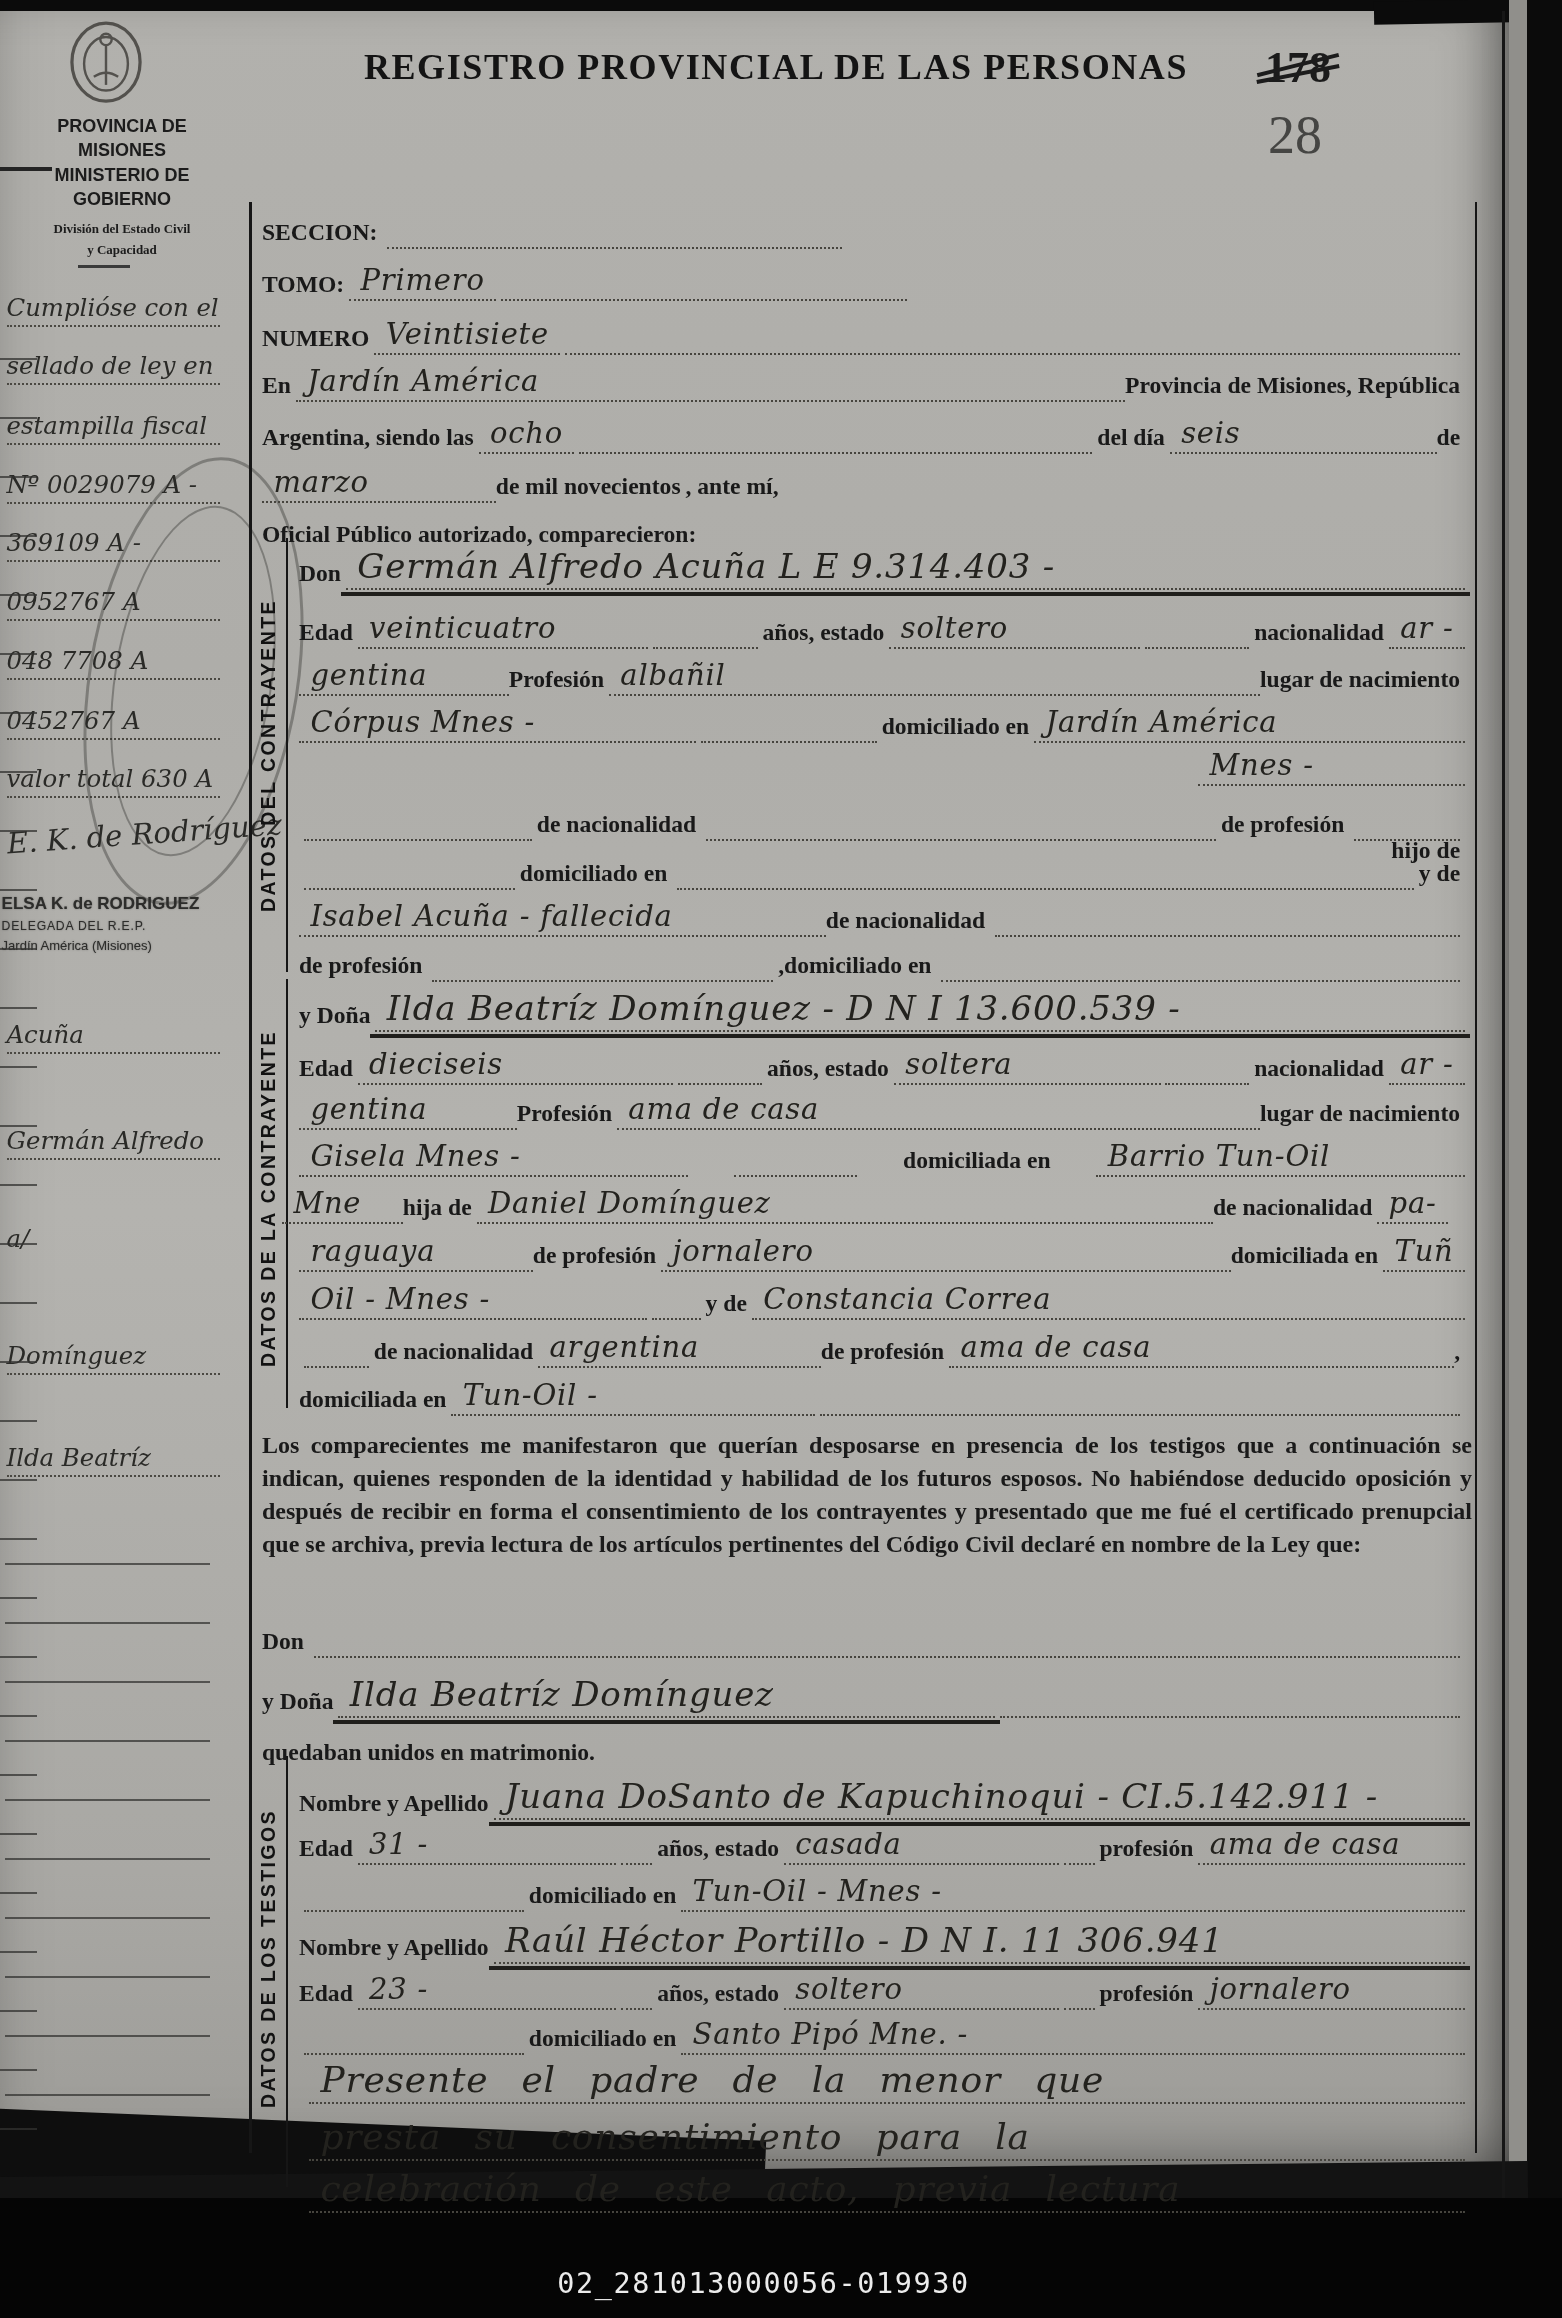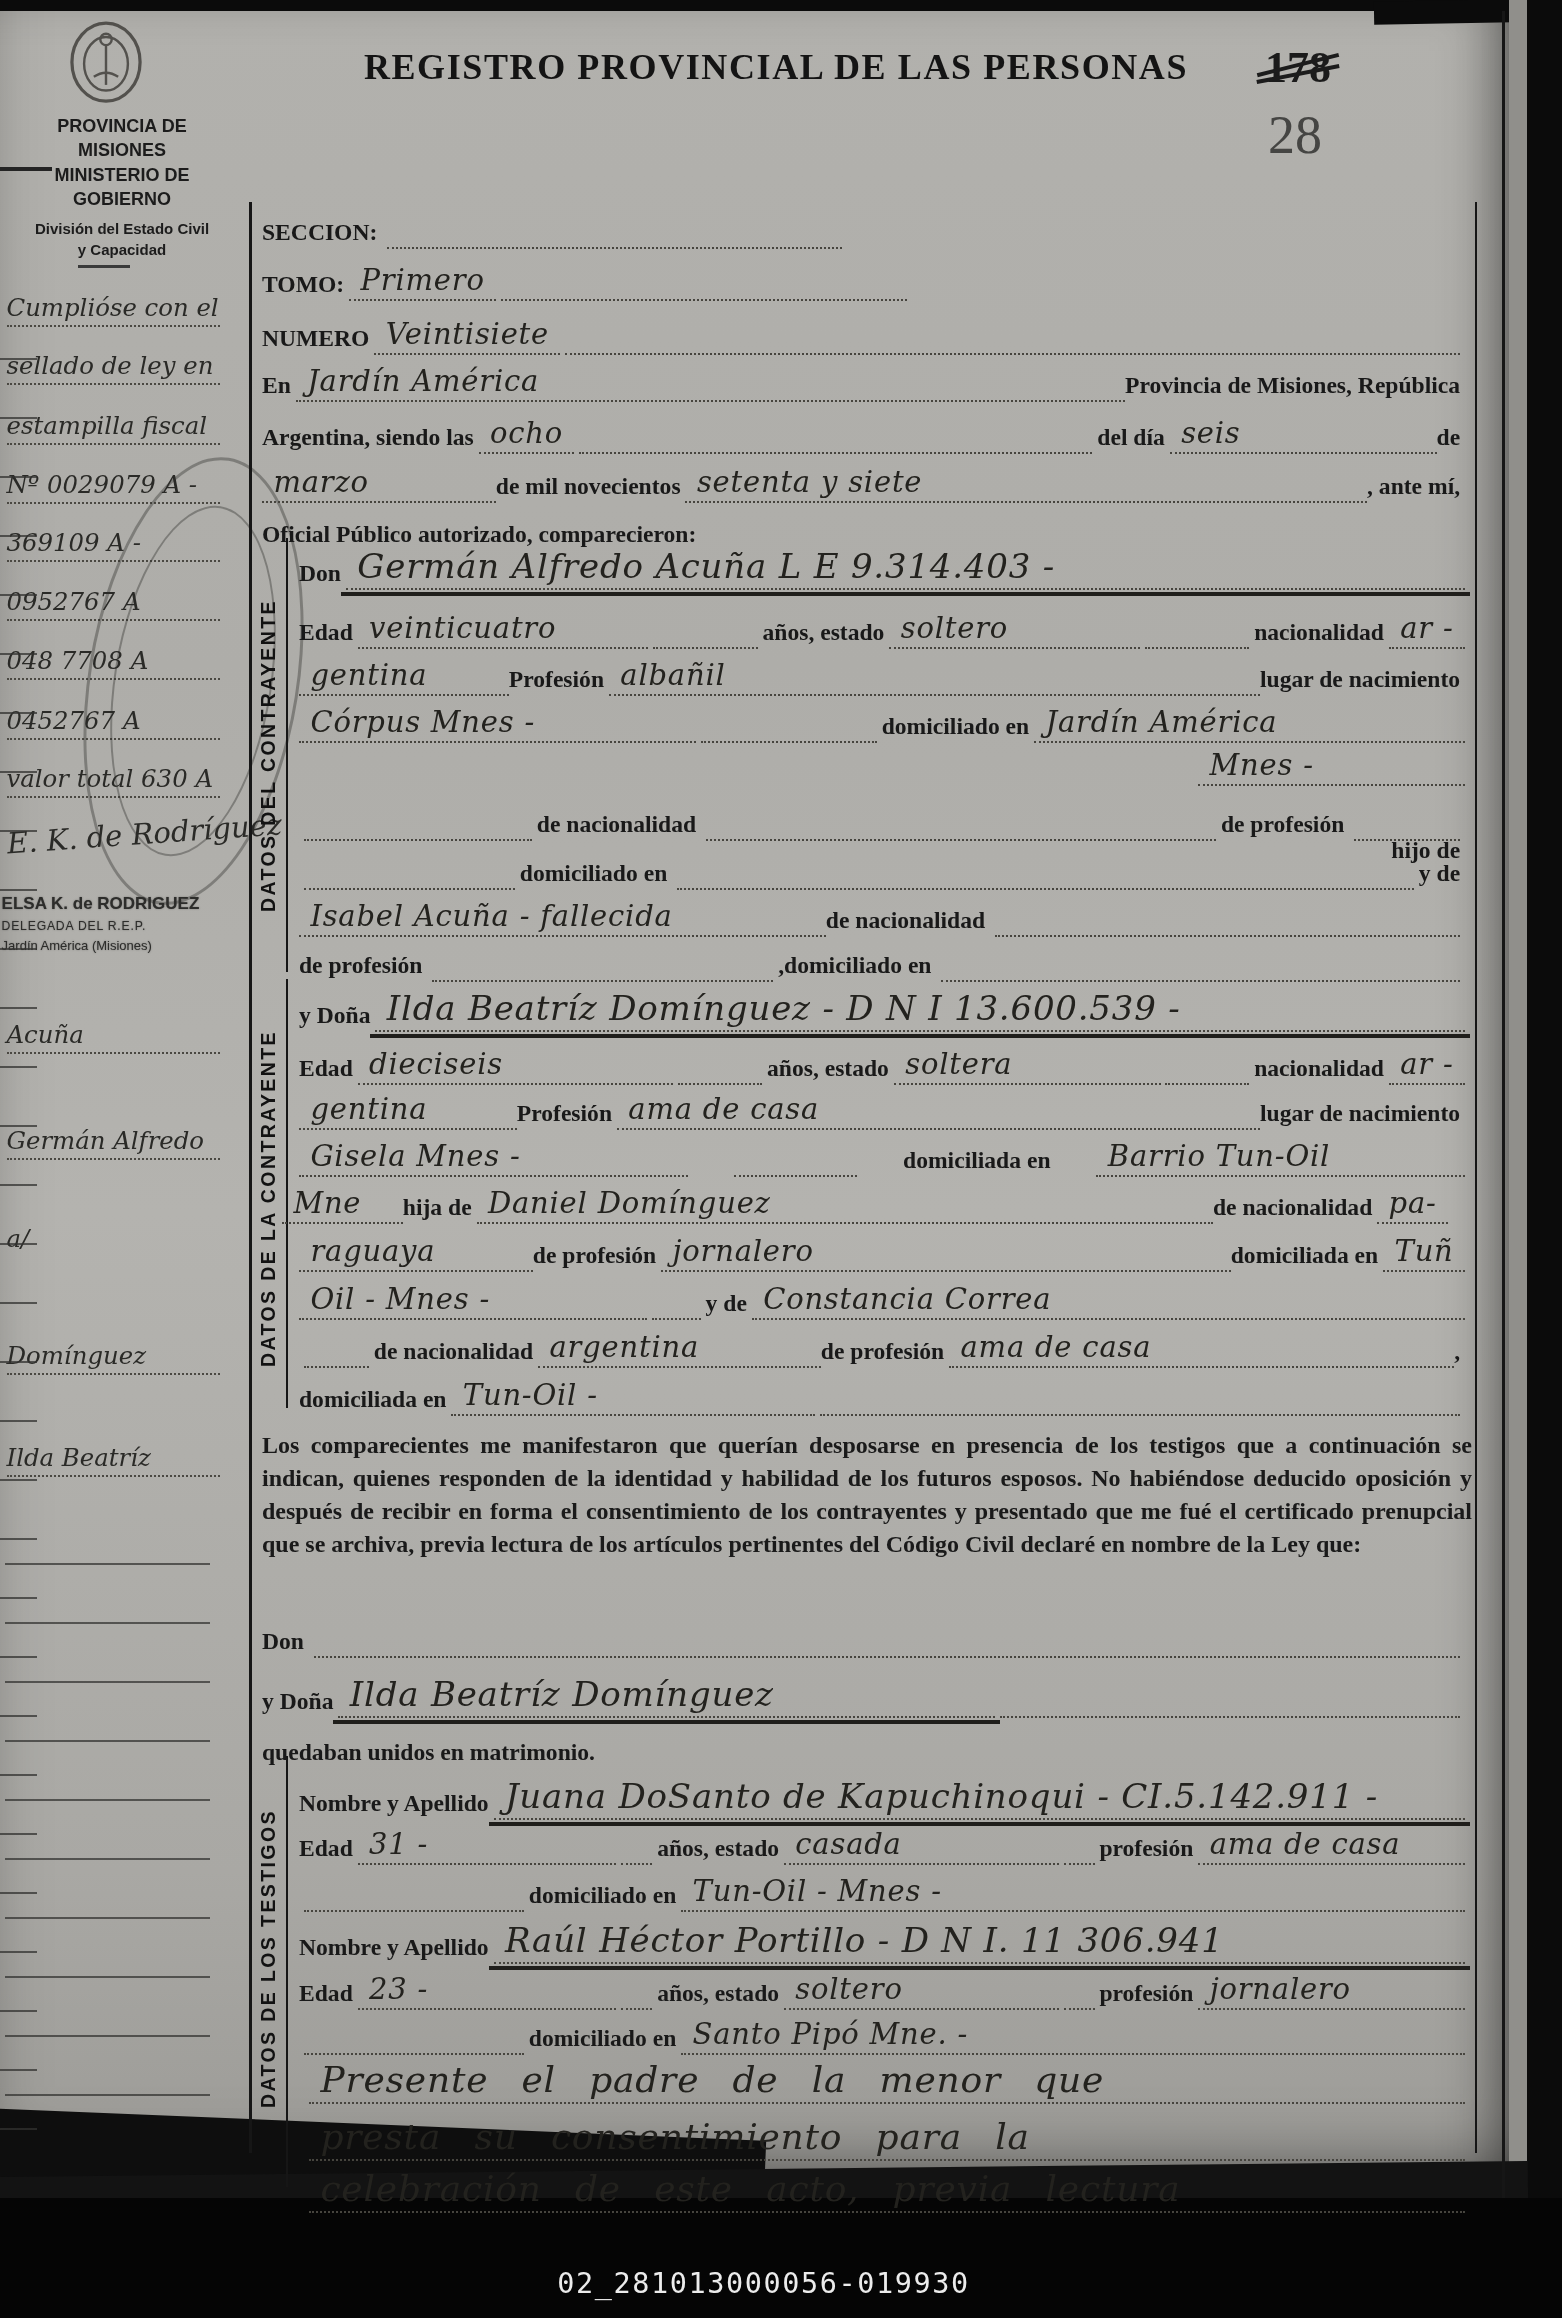--- a/index.html
+++ b/index.html
@@ -20,21 +20,21 @@
          font-size:36px;letter-spacing:1.6px;color:#141414;}
   .crossed{position:absolute;left:1265px;top:42px;font-weight:700;font-size:44px;color:#1b1b1b;}
   .crossed i{position:absolute;left:-14%;width:128%;height:4.1px;background:#1c1c1c;content:"";}
   .strike1{top:42%;transform:rotate(-14deg);}
   .strike2{top:58%;transform:rotate(-11deg);}
   .pagenum{position:absolute;left:1268px;top:104px;font-size:54px;color:#454543;font-weight:400;}
   
   .office{position:absolute;left:13px;top:114px;width:218px;text-align:center;
           font-family:"Liberation Sans",sans-serif;font-weight:700;color:#1c1c1c;}
   .office .o1{font-size:18px;line-height:24.4px;}
-  .office .o2{font-size:15px;line-height:21px;}
+  .office .o2{font-size:13px;line-height:21px;font-family:Liberation Serif, serif;}
   .mnote{position:absolute;left:6.5px;width:213px;font-family:"DejaVu Serif",serif;font-style:italic;
          font-size:24.4px;color:#2a2a27;border-bottom:2.4px dotted #4a4842;padding-bottom:3.3px;white-space:nowrap;}
   .sig{font-size:29px;border-bottom:none;transform:rotate(-4deg);}
   .stampblk{position:absolute;left:1.6px;top:894px;width:226px;text-align:left;
             font-family:"Liberation Sans",sans-serif;color:#2d2d2b;text-shadow:0 0 1.6px rgba(40,40,40,.5);}
   .stampblk .s1{font-size:17px;font-weight:700;}
   .stampblk .s2{font-size:12.2px;letter-spacing:0.8px;margin-top:4.9px;}
   .stampblk .s3{font-size:13px;margin-top:4.9px;}
   .oval{position:absolute;border:3.3px solid rgba(45,45,42,.38);border-radius:50%;}
   .stubs{position:absolute;left:0;top:301px;width:37px;height:1829px;
@@ -170,21 +170,20 @@
     <span class="hw u">ocho</span>
     <span class="fill"></span>
     <span class="p">del día</span>
     <span class="hw u" style="min-width:244px;">seis</span>
     <span class="p">de</span>
   </div>
 
   <div class="row" style="left:262px;top:459px;width:1203px;">
     <span class="hw u" style="min-width:211px;">marzo</span>
     <span class="p">de mil novecientos</span>
-    <span class="hw u grow">setenta y siete</span>
     <span class="p">, ante mí,</span>
   </div>
 
   <div class="row" style="left:262px;top:507px;width:1203px;">
     <span class="p">Oficial Público autorizado, comparecieron:</span>
   </div>
 
   <div class="row" style="left:299px;top:540px;width:1166px;height:50px;">
     <span class="p">Don</span>
     <span class="hw big u dbl grow">Germán Alfredo Acuña  L E 9.314.403 -</span>

